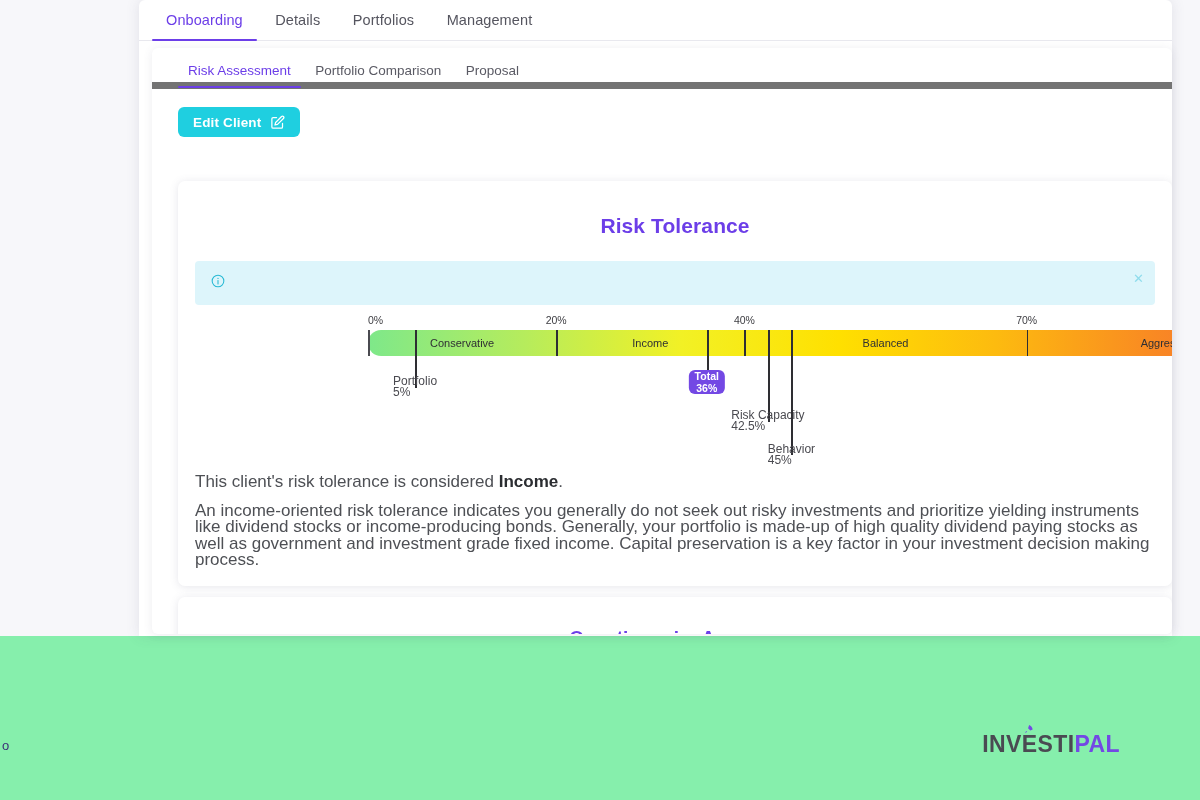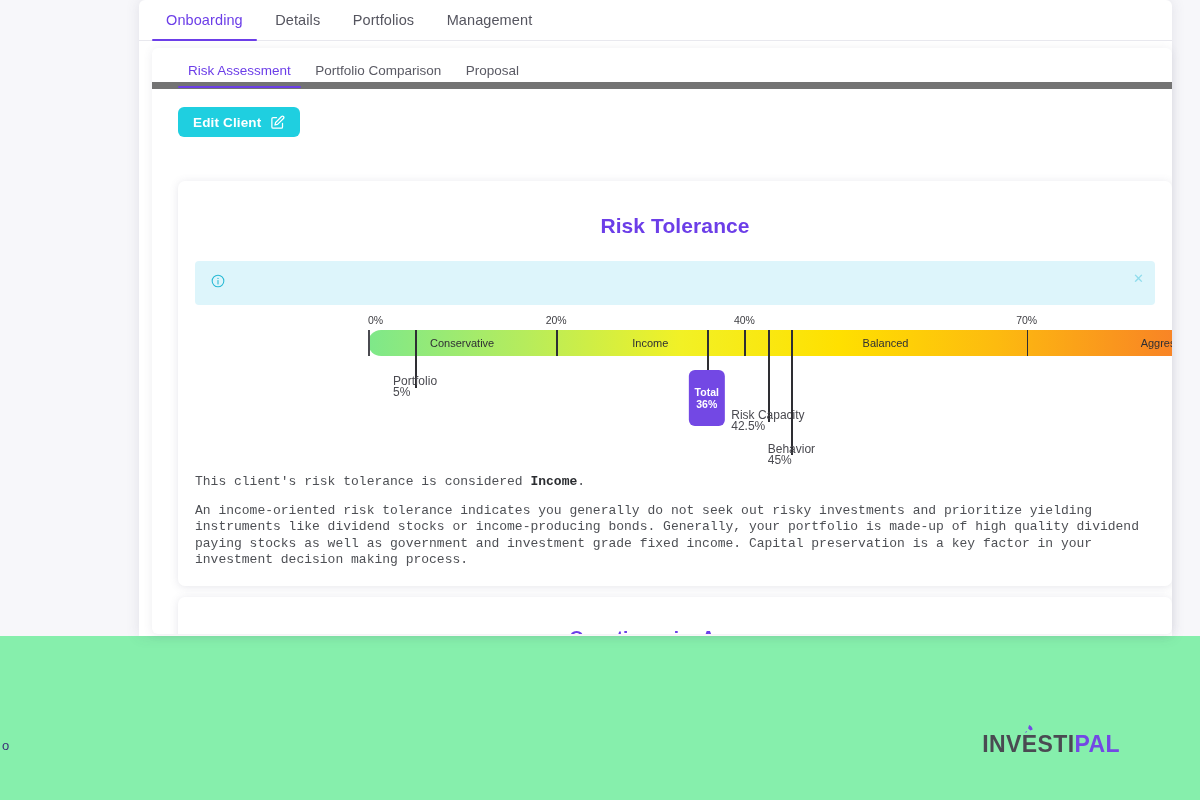--- a/index.html
+++ b/index.html
@@ -138,26 +138,26 @@
     position: absolute; width: 1.8px; background: #2e2e33; top: 16px;
   }
   .needle-lbl {
     position: absolute; font-size: 12px; color: #4a4a50; text-align: left;
     transform: translateX(-50%); white-space: nowrap; line-height: 11px;
   }
   .badge {
     position: absolute; transform: translateX(-50%);
     background: #7348e4; color: #fff; border-radius: 6px;
     font-size: 10.5px; font-weight: 700; line-height: 12px;
-    padding: 16px 6px; text-align: center; white-space: nowrap;
+    padding: 0 6px; text-align: center; white-space: nowrap;
   }
 
   
   .desc { padding: 0 17px; }
-  .desc p { font-size: 13px; color: #4e5055; line-height: 16.5px; font-family: Liberation Mono, monospace; }
+  .desc p { font-size: 17px; color: #4e5055; line-height: 16.5px; }
   .desc .p1 { margin-bottom: 12px; }
   .desc b { color: #2b2d31; font-weight: 700; }
 
   
   .quest-card {
     position: absolute; left: 26px; top: 549px; width: 994px; height: 120px;
     background: #ffffff; border-radius: 7px;
     box-shadow: 0 1px 9px rgba(90,90,120,.15);
     overflow: hidden;
   }

